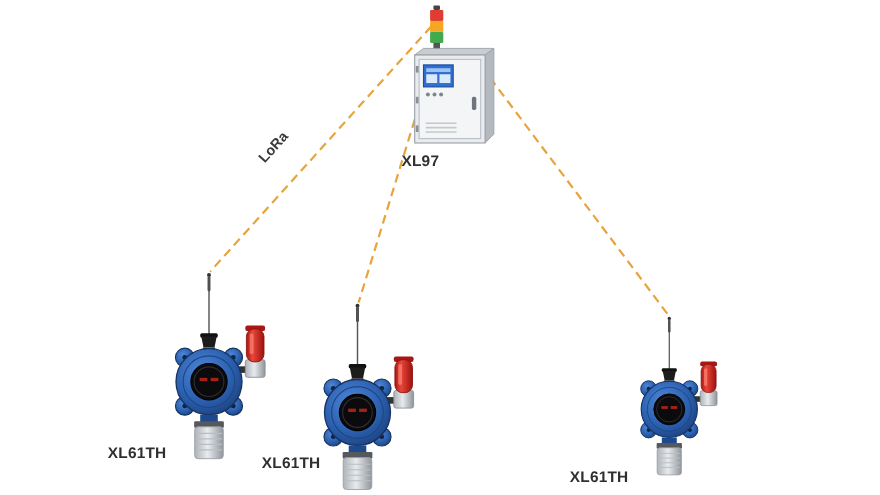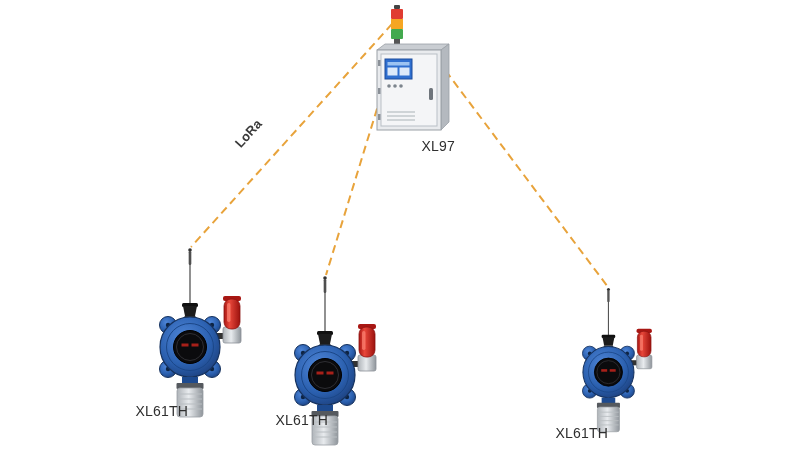--- a/index.html
+++ b/index.html
@@ -2,22 +2,22 @@
 <html><head>
 <meta charset="utf-8">
 <style>
   html,body{margin:0;padding:0;background:#fff;}
   .canvas{
     position:relative;width:800px;height:450px;background:#ffffff;overflow:hidden;
     font-family:"Liberation Sans","DejaVu Sans",sans-serif;
   }
   .abs{position:absolute;}
   .device-label{
-    position:absolute;width:90px;text-align:right;
-    font-size:14px;font-weight:normal;color:#2f2f2f;letter-spacing:.2px;
+    position:absolute;width:90px;text-align:left;
+    font-size:14px;font-weight:bold;color:#2f2f2f;letter-spacing:.2px;
   }
   .lora-label{
     position:absolute;font-size:13px;font-weight:600;color:#3a3a3a;
     transform:rotate(-48deg);transform-origin:center;
   }
   svg{display:block;}
 </style>
 </head>
 <body>
 

